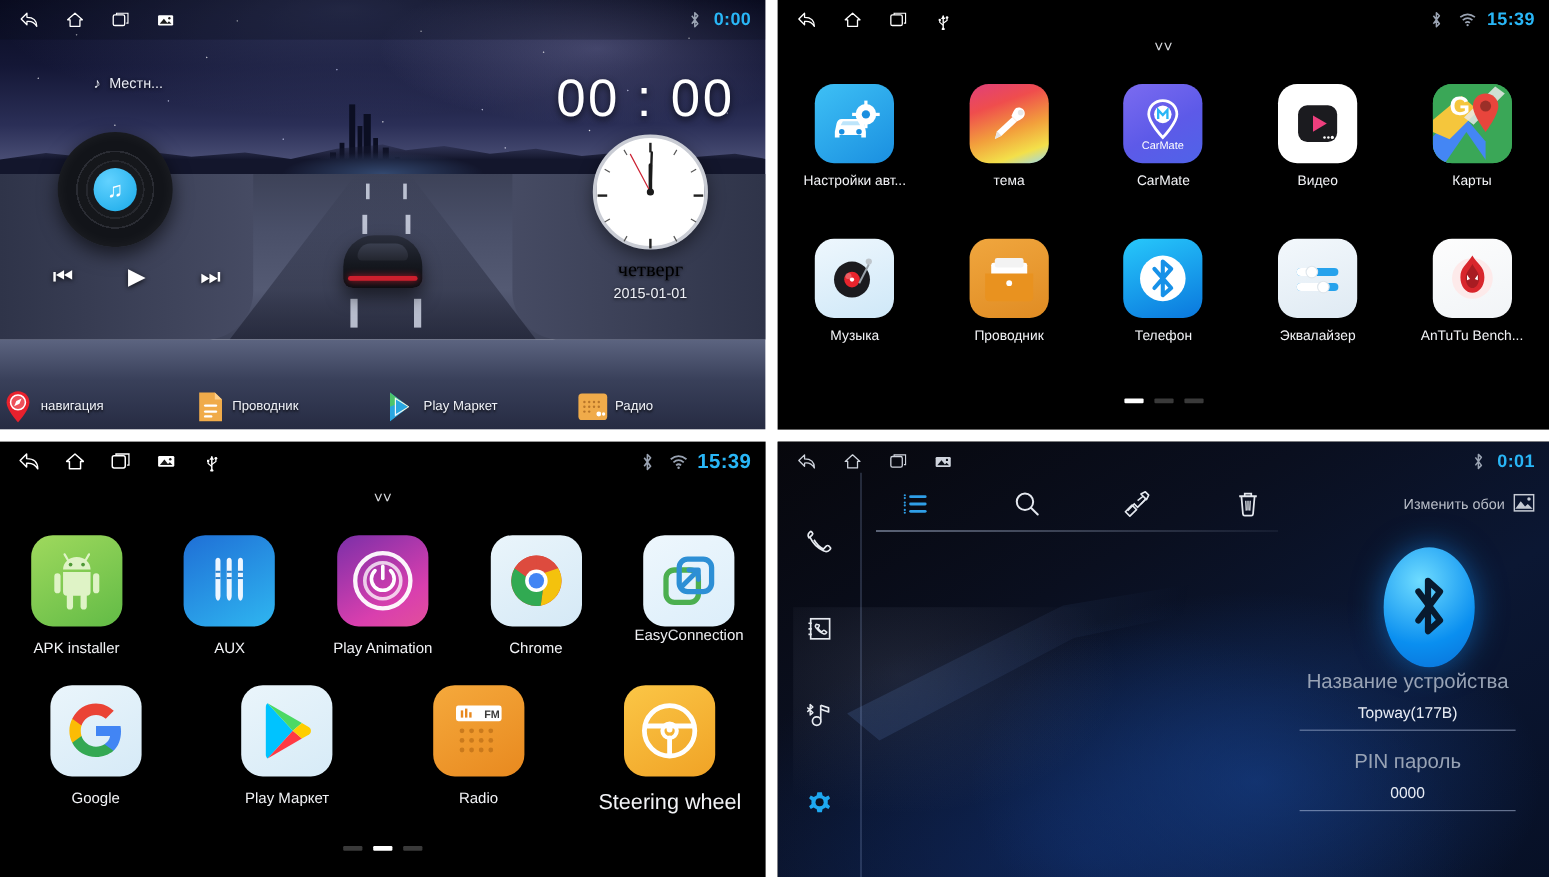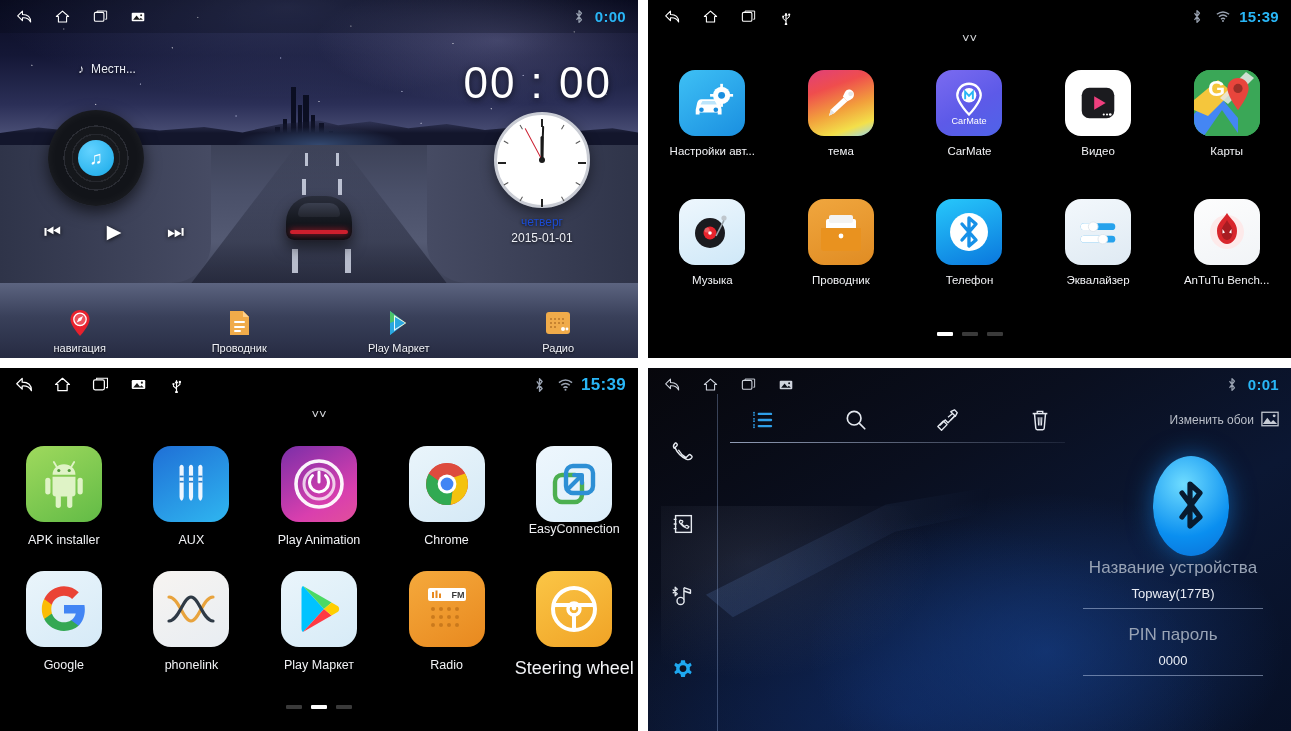--- a/index.html
+++ b/index.html
@@ -97,21 +97,21 @@
   .car:after{ content:""; position:absolute; left:6%; right:6%; bottom:6px; height:4px;
     background:#cc1f2d; border-radius:2px; box-shadow:0 0 6px rgba(220,30,45,.8); }
   .car:before{ content:""; position:absolute; left:18%; right:18%; top:7px; height:14px;
     background:linear-gradient(180deg,#3a3f4f,#23262f); border-radius:12px 12px 4px 4px; }
 
   .p1-dock{
     position:absolute; left:0; bottom:0; width:100%; height:75px;
     background:linear-gradient(180deg,#5c6480 0%,#39405a 45%,#262b42 100%);
   }
   .dock-row{ position:absolute; left:0; bottom:4px; width:100%; display:flex; }
-  .dock-item{ flex:1; display:flex; flex-direction:column; align-items:center; gap:4px; }
+  .dock-item{ flex:1; display:flex; align-items:center; gap:4px; }
   .dock-label{ color:#f0f2f8; font-size:11px; text-shadow:0 1px 2px rgba(0,0,0,.8); }
   .dock-ic{ width:30px; height:30px; position:relative; }
 
   .music-widget{ position:absolute; left:48px; top:110px; width:126px; height:96px; }
   .vinyl{
     position:absolute; left:0; top:0; width:96px; height:96px; border-radius:50%;
     background:
       radial-gradient(circle at 50% 50%, #1b1d22 0 22%, #24262c 22% 24%, #17191d 24% 34%, #26282e 34% 36%, #15171b 36% 46%, #2a2c33 46% 48%, #121419 48% 100%);
     box-shadow:0 6px 16px rgba(0,0,0,.6), inset 0 0 12px rgba(255,255,255,.06);
   }
@@ -141,21 +141,21 @@
     border:3px solid #c9ccd4; position:relative;
     box-shadow:0 5px 14px rgba(0,0,0,.45);
   }
   .tick{ position:absolute; left:50%; top:4px; width:1px; height:5px; background:#555; transform-origin:50% 44px; }
   .tick.big{ width:2px; height:8px; background:#222; }
   .hand{ position:absolute; left:50%; bottom:50%; transform-origin:50% 100%; border-radius:2px; }
   .hand.hour{ width:3px; height:24px; background:#1a1a1a; }
   .hand.min{ width:2px; height:34px; background:#1a1a1a; }
   .hand.sec{ width:1px; height:36px; background:#cc2233; }
   .pivot{ position:absolute; left:50%; top:50%; width:6px; height:6px; margin:-3px 0 0 -3px; border-radius:50%; background:#1a1a1a; }
-  .clock-day{ color:#1d4ed8; font-size:12px; margin-top:7px; text-shadow:0 1px 3px rgba(0,0,0,.8); }
+  .clock-day{ color:#000000; font-size:17px; margin-top:7px; text-shadow:0 1px 3px rgba(0,0,0,.8);font-family:Liberation Serif, serif; }
   .clock-date{ color:#eef0f6; font-size:12px; margin-top:2px; text-shadow:0 1px 3px rgba(0,0,0,.8); }
 
   
   .chev{ position:absolute; left:50%; transform:translateX(-50%); top:32px; color:#d8dade; font-size:13px; line-height:1; }
   .apps{ position:absolute; left:0; width:100%; display:flex; flex-direction:column; }
   .app-row{ display:flex; }
   .app-cell{ flex:1; display:flex; flex-direction:column; align-items:center; }
   .app-icon{
     width:66px; height:66px; border-radius:16px; position:relative; overflow:hidden;
     display:flex; align-items:center; justify-content:center;
@@ -714,29 +714,20 @@
         <div class="app-cell">
           <div class="app-icon" style="width:76px;height:76px;border-radius:18px;background:linear-gradient(150deg,#eaf5fb,#d6eaf7);">
             <svg width="50" height="50" viewBox="0 0 48 48">
                 <path d="M44 24.5 C44 23 43.9 21.6 43.6 20.2 L24 20.2 L24 28.2 L35.3 28.2 C34.8 30.9 33.2 33.2 30.8 34.7 L30.8 40 L38 40 C41.8 36.4 44 31 44 24.5 Z" fill="#4285f4"></path>
                 <path d="M24 45 C29.6 45 34.3 43.1 38 40 L30.8 34.7 C28.9 36 26.6 36.7 24 36.7 C18.6 36.7 14 33.1 12.4 28.2 L5 28.2 L5 33.6 C8.6 40.8 15.8 45 24 45 Z" fill="#34a853"></path>
                 <path d="M12.4 28.2 C12 26.9 11.8 25.5 11.8 24 C11.8 22.5 12 21.1 12.4 19.8 L12.4 14.4 L5 14.4 C3.5 17.3 2.7 20.5 2.7 24 C2.7 27.5 3.5 30.7 5 33.6 Z" fill="#fbbc05"></path>
                 <path d="M24 11.3 C27 11.3 29.7 12.4 31.8 14.4 L38.2 8 C34.3 4.4 29.6 2.2 24 2.2 C15.8 2.2 8.6 6.9 5 14.4 L12.4 19.8 C14 14.9 18.6 11.3 24 11.3 Z" fill="#ea4335"></path>
               </svg>
           </div>
           <div class="app-label" style="font-size:12.5px;margin-top:11px;">Google</div>
-        </div>
-        <div class="app-cell">
-          <div class="app-icon" style="width:76px;height:76px;border-radius:18px;background:linear-gradient(150deg,#f7f4f1,#e8edf2);">
-            <svg width="56" height="40" viewBox="0 0 56 40">
-                <path d="M6 8 C16 8 20 32 28 32 C36 32 40 8 50 8" fill="none" stroke="#e8a33d" stroke-width="3.2" stroke-linecap="round"></path>
-                <path d="M6 32 C16 32 20 8 28 8 C36 8 40 32 50 32" fill="none" stroke="#2f3a46" stroke-width="3.2" stroke-linecap="round"></path>
-              </svg>
-          </div>
-          <div class="app-label" style="font-size:12.5px;margin-top:11px;">phonelink</div>
         </div>
         <div class="app-cell">
           <div class="app-icon" style="width:76px;height:76px;border-radius:18px;background:linear-gradient(150deg,#eaf5fb,#d7ebf7);">
             <svg width="48" height="52" viewBox="0 0 44 52">
                 <path d="M6 3 C5 3.6 4.5 4.8 4.5 6.2 L4.5 45.8 C4.5 47.2 5 48.4 6 49 L27 26 Z" fill="#00c3ff"></path>
                 <path d="M6 3 L34.6 19.6 L27 26 Z" fill="#4cd964"></path>
                 <path d="M6 49 L34.6 32.4 L27 26 Z" fill="#ff3a44"></path>
                 <path d="M34.6 19.6 L40.6 23 C42.6 24.2 42.6 27.8 40.6 29 L34.6 32.4 L27 26 Z" fill="#ffce00"></path>
               </svg>
           </div>

